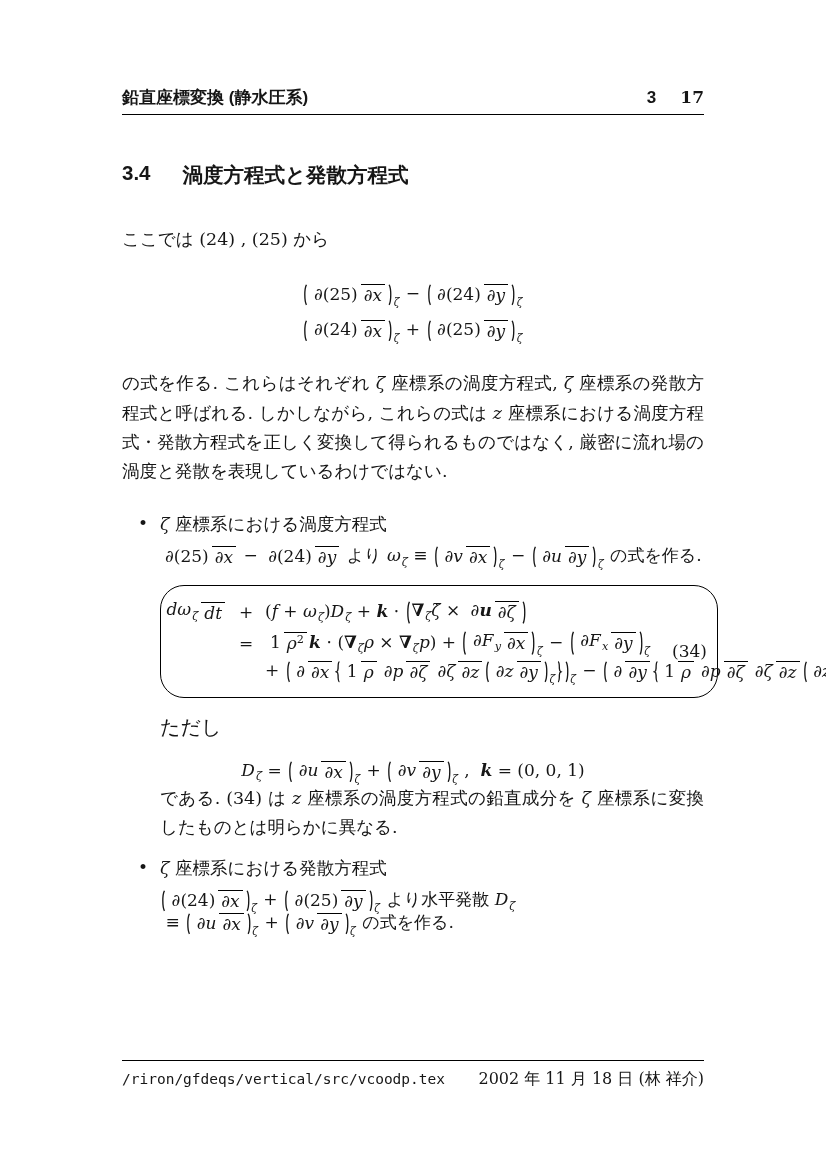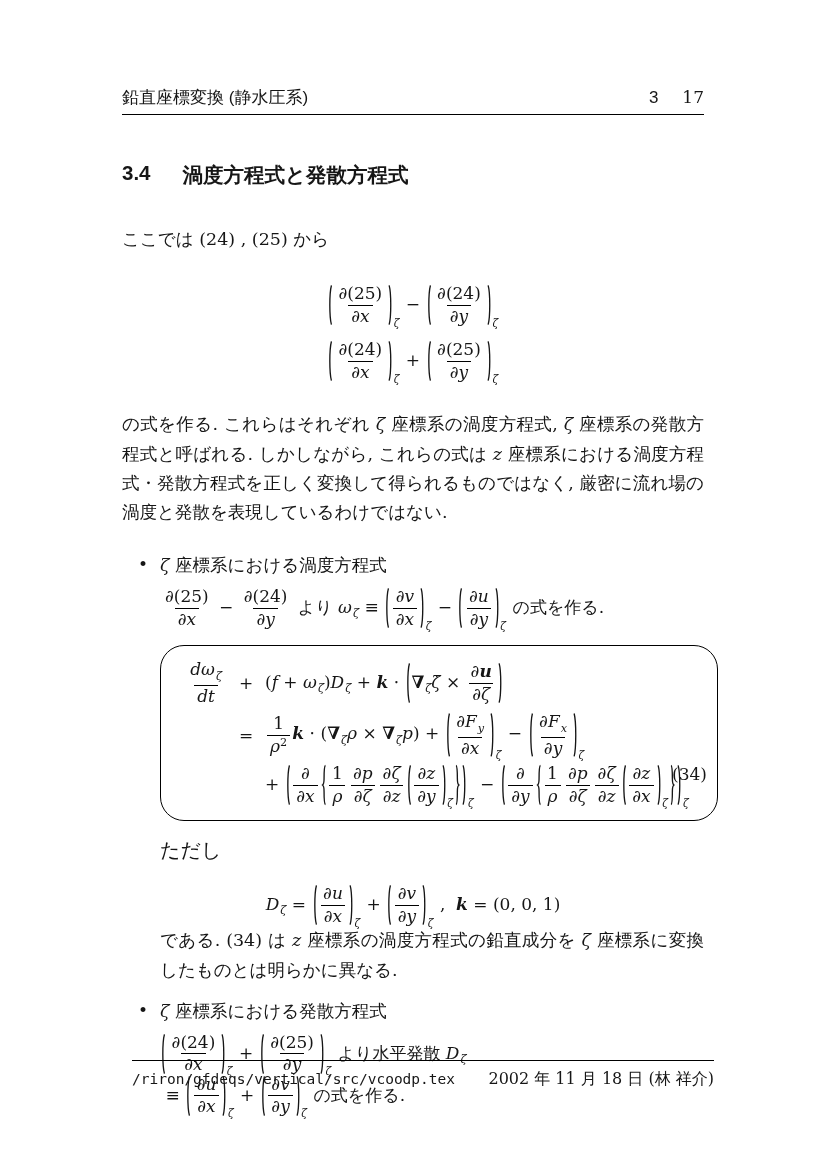--- a/index.html
+++ b/index.html
@@ -2,21 +2,21 @@
 <html><head>
 <meta charset="utf-8">
 <style>
   html,body{margin:0;padding:0;background:#e9e9e9;}
   .page{position:relative;width:826px;height:1169px;margin:0 auto;background:#ffffff;
         color:#161616;font-family:"DejaVu Serif","Liberation Serif",serif;font-size:17px;overflow:hidden;}
   .content{position:absolute;left:122px;top:0;width:582px;}
 
   
   .running-header{display:flex;justify-content:space-between;align-items:baseline;padding-top:86px;
-                  font-family:"Liberation Sans","DejaVu Sans",sans-serif;font-weight:normal;font-size:17px;}
+                  font-family:"Liberation Sans","DejaVu Sans",sans-serif;font-weight:bold;font-size:17px;}
   .rh-right{display:flex;gap:14px;align-items:baseline;}
   .rh-page{margin-left:10px;font-family:"DejaVu Serif",serif;}
   .header-rule{border-bottom:1.5px solid #000;margin-top:5px;}
 
   
   .section-heading{margin-top:46px;font-family:"Liberation Sans","DejaVu Sans",sans-serif;
                    font-weight:bold;font-size:20.5px;display:flex;gap:32px;}
 
   .para{margin:0;font-size:17.5px;line-height:1.67;text-align:justify;}
   .intro{margin-top:36px;}
@@ -27,21 +27,21 @@
   .beq{margin-top:10px;white-space:nowrap;}
   .center-eq{margin-left:-38px;width:582px;text-align:center;margin-top:20px;}
   .beq .mr,.eqline .mr,.center-eq .mr,.eq-rhs .mr,.eq-lhs .mr,.eq-op .mr{white-space:pre;}
 
   
   .mr{white-space:pre-wrap;}
   .mi{font-family:"DejaVu Serif",serif;font-style:italic;white-space:pre-wrap;}
   .mb{font-family:"DejaVu Serif",serif;font-style:italic;font-weight:bold;white-space:pre;}
   .msub{font-size:66%;vertical-align:-0.4em;margin-left:1px;}
   .msup{font-size:66%;vertical-align:0.55em;}
-  .mfrac{display:inline-flex;flex-direction:column;align-items:center;vertical-align:middle;
+  .mfrac{display:inline-flex;flex-direction:row;align-items:center;vertical-align:middle;
          margin:0 2px;line-height:1.15;text-align:center;}
   .mnum{display:block;padding:0 3px 1px;white-space:nowrap;}
   .mden{display:block;border-top:1.2px solid #000;padding:1px 3px 0;white-space:nowrap;}
   .mgroup{display:inline-flex;align-items:center;vertical-align:middle;margin:0 1px;}
   .minner{display:inline-block;padding:0 1px;white-space:nowrap;}
   .mdelim{display:block;align-self:stretch;width:0.27em;min-height:1.15em;height:auto;}
   .mdelim.brace{width:0.32em;}
   .mflip{transform:scaleX(-1);}
   .mgsub{font-size:62%;align-self:flex-end;transform:translateY(30%);margin-left:1px;}
 
@@ -57,21 +57,21 @@
   .eqbox{position:relative;margin-top:16px;width:558px;box-sizing:border-box;
          border:1.5px solid #000;border-radius:24px;padding:14px 10px 14px 12px;}
   .eqrow{display:flex;align-items:center;}
   .eqrow + .eqrow{margin-top:6px;}
   .eq-lhs{width:54px;flex-shrink:0;display:flex;justify-content:flex-end;}
   .eq-op{width:38px;flex-shrink:0;text-align:center;}
   .eq-rhs{white-space:nowrap;}
   .eqnum{position:absolute;right:10px;bottom:36px;}
 
   
-  .footer{position:absolute;left:132px;top:1060px;width:582px;border-top:1.3px solid #000;
+  .footer{position:absolute;left:122px;top:1060px;width:582px;border-top:1.3px solid #000;
           padding-top:8px;display:flex;justify-content:space-between;align-items:baseline;}
   .f-left{font-family:"DejaVu Sans Mono","Liberation Mono",monospace;font-size:14.5px;}
   .f-right{font-size:16px;}
 </style>
 </head>
 <body>
 
 <div class="page">
   <div class="content">
 

